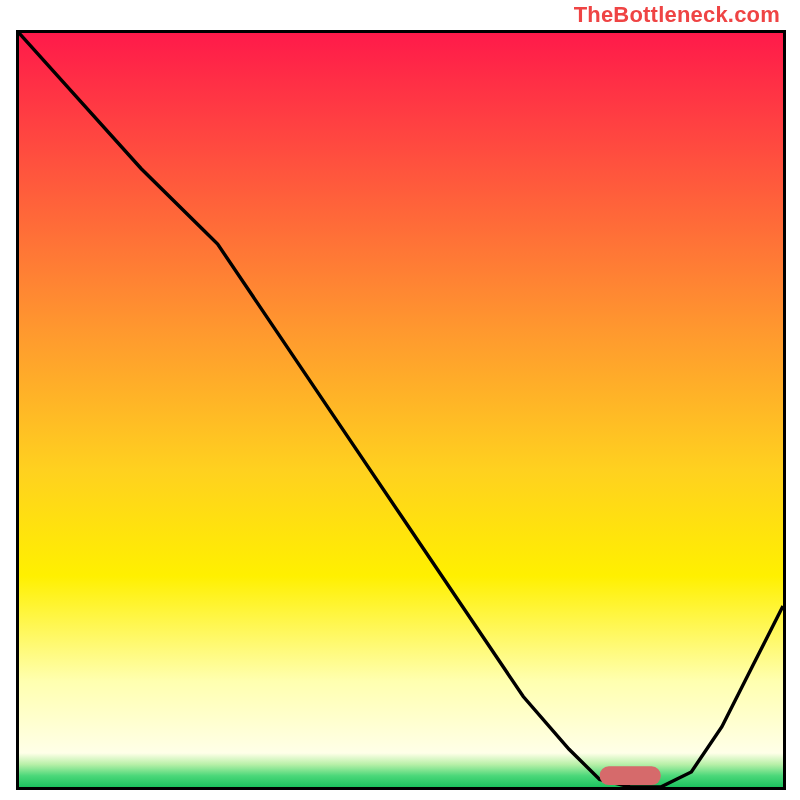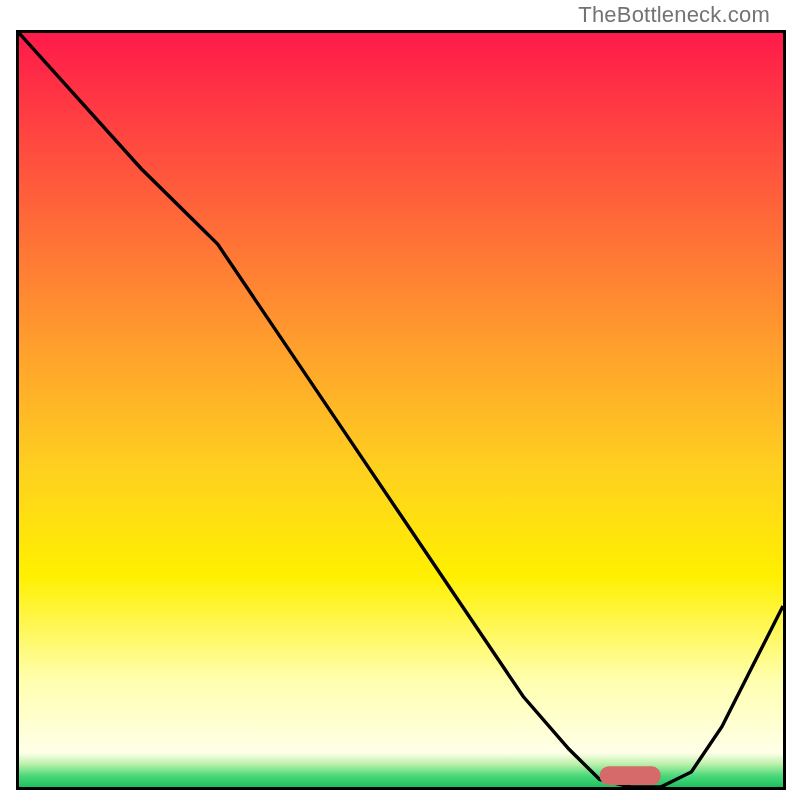--- a/index.html
+++ b/index.html
@@ -12,24 +12,24 @@
     font-family: Arial, Helvetica, sans-serif;
   }
   .stage {
     position: relative;
     width: 800px;
     height: 800px;
   }
   .watermark {
     position: absolute;
     top: 2px;
-    right: 30px;
+    right: 20px;
     font-size: 22px;
-    font-weight: 400;
-    color: #737373;
+    font-weight: 700;
+    color: #ef4444;
     letter-spacing: 0.2px;
     z-index: 10;
   }
   .plot-frame {
     position: absolute;
     left: 16px;
     top: 30px;
     width: 770px;
     height: 760px;
     border: 3px solid #000;

